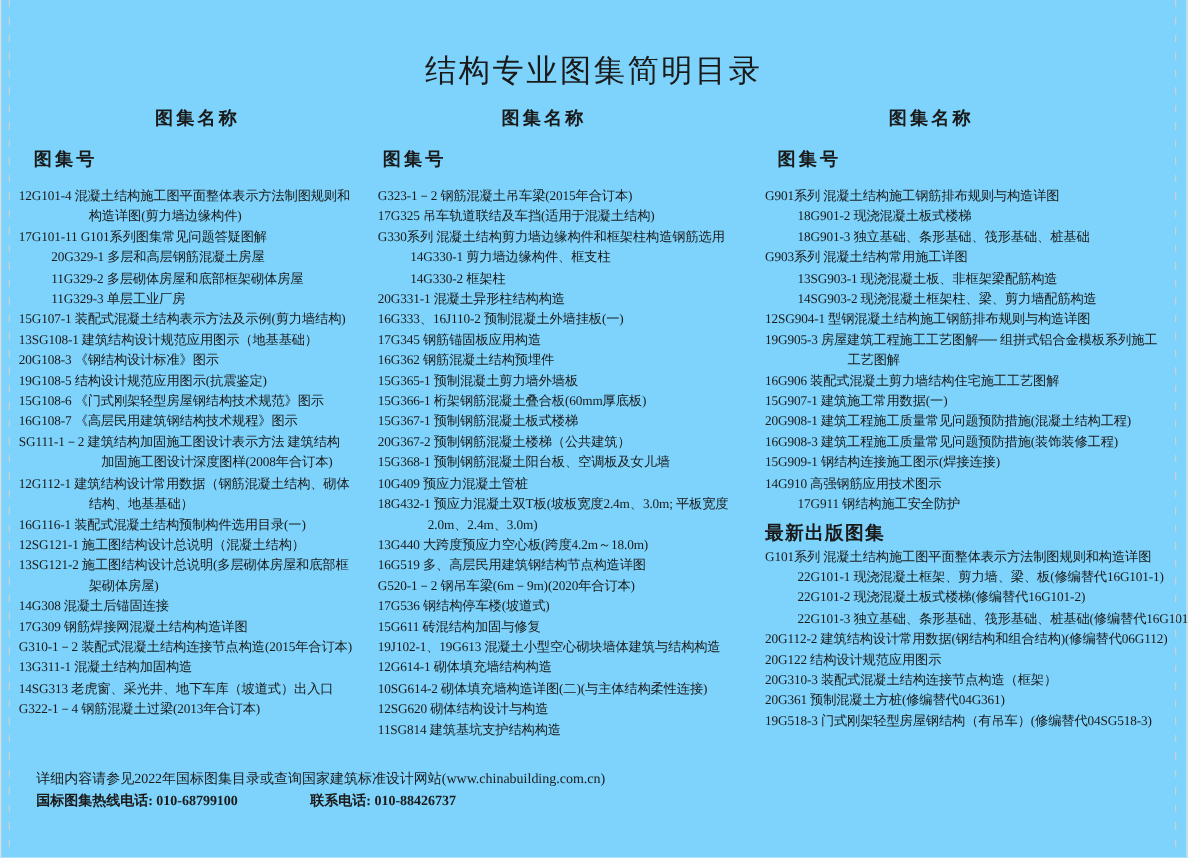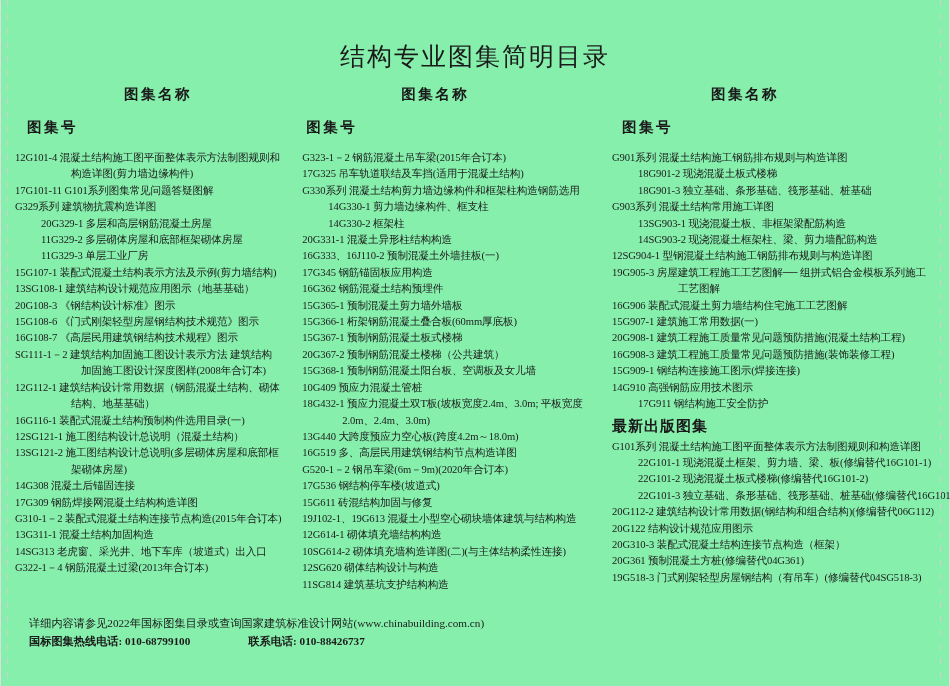--- a/index.html
+++ b/index.html
@@ -16,21 +16,21 @@
     overflow: hidden;
     position: relative;
   }
   
   .page {
     position: absolute;
     inset: 0;
     box-sizing: border-box;
     border-left: 1px solid #dddddd;
     border-right: 1px solid #dddddd;
-    background: #86efac;
+    background: #7dd3fc;
   }
   .edge-mark {
     position: absolute;
     top: 0;
     bottom: 0;
     width: 1px;
     background: repeating-linear-gradient(to bottom, #cfcfcf 0 6px, transparent 6px 14px);
   }
   .edge-left  { left: 6px; }
   .edge-right { right: 8px; }
@@ -122,27 +122,27 @@
 
     <div class="col col-1">
       <div class="col-head">
         <span class="h-num">图集号</span>
         <span class="h-name">图集名称</span>
       </div>
       <div class="col-body">
           <div class="entry">12G101-4  混凝土结构施工图平面整体表示方法制图规则和</div>
           <div class="entry cont-1">构造详图(剪力墙边缘构件)</div>
           <div class="entry">17G101-11  G101系列图集常见问题答疑图解</div>
-          <div class="entry">G329系列  建筑物抗震构造详图</div>
           <div class="entry indent-1">20G329-1  多层和高层钢筋混凝土房屋</div>
           <div class="entry indent-1">11G329-2  多层砌体房屋和底部框架砌体房屋</div>
           <div class="entry indent-1">11G329-3  单层工业厂房</div>
           <div class="entry">15G107-1  装配式混凝土结构表示方法及示例(剪力墙结构)</div>
           <div class="entry">13SG108-1  建筑结构设计规范应用图示（地基基础）</div>
           <div class="entry">20G108-3  《钢结构设计标准》图示</div>
+          <div class="entry">19G108-5  结构设计规范应用图示(抗震鉴定)</div>
           <div class="entry">15G108-6  《门式刚架轻型房屋钢结构技术规范》图示</div>
           <div class="entry">16G108-7  《高层民用建筑钢结构技术规程》图示</div>
           <div class="entry">SG111-1－2   建筑结构加固施工图设计表示方法 建筑结构</div>
           <div class="entry cont-2">加固施工图设计深度图样(2008年合订本)</div>
           <div class="entry">12G112-1  建筑结构设计常用数据（钢筋混凝土结构、砌体</div>
           <div class="entry cont-1">结构、地基基础）</div>
           <div class="entry">16G116-1  装配式混凝土结构预制构件选用目录(一)</div>
           <div class="entry">12SG121-1  施工图结构设计总说明（混凝土结构）</div>
           <div class="entry">13SG121-2  施工图结构设计总说明(多层砌体房屋和底部框</div>
           <div class="entry cont-1">架砌体房屋)</div>

